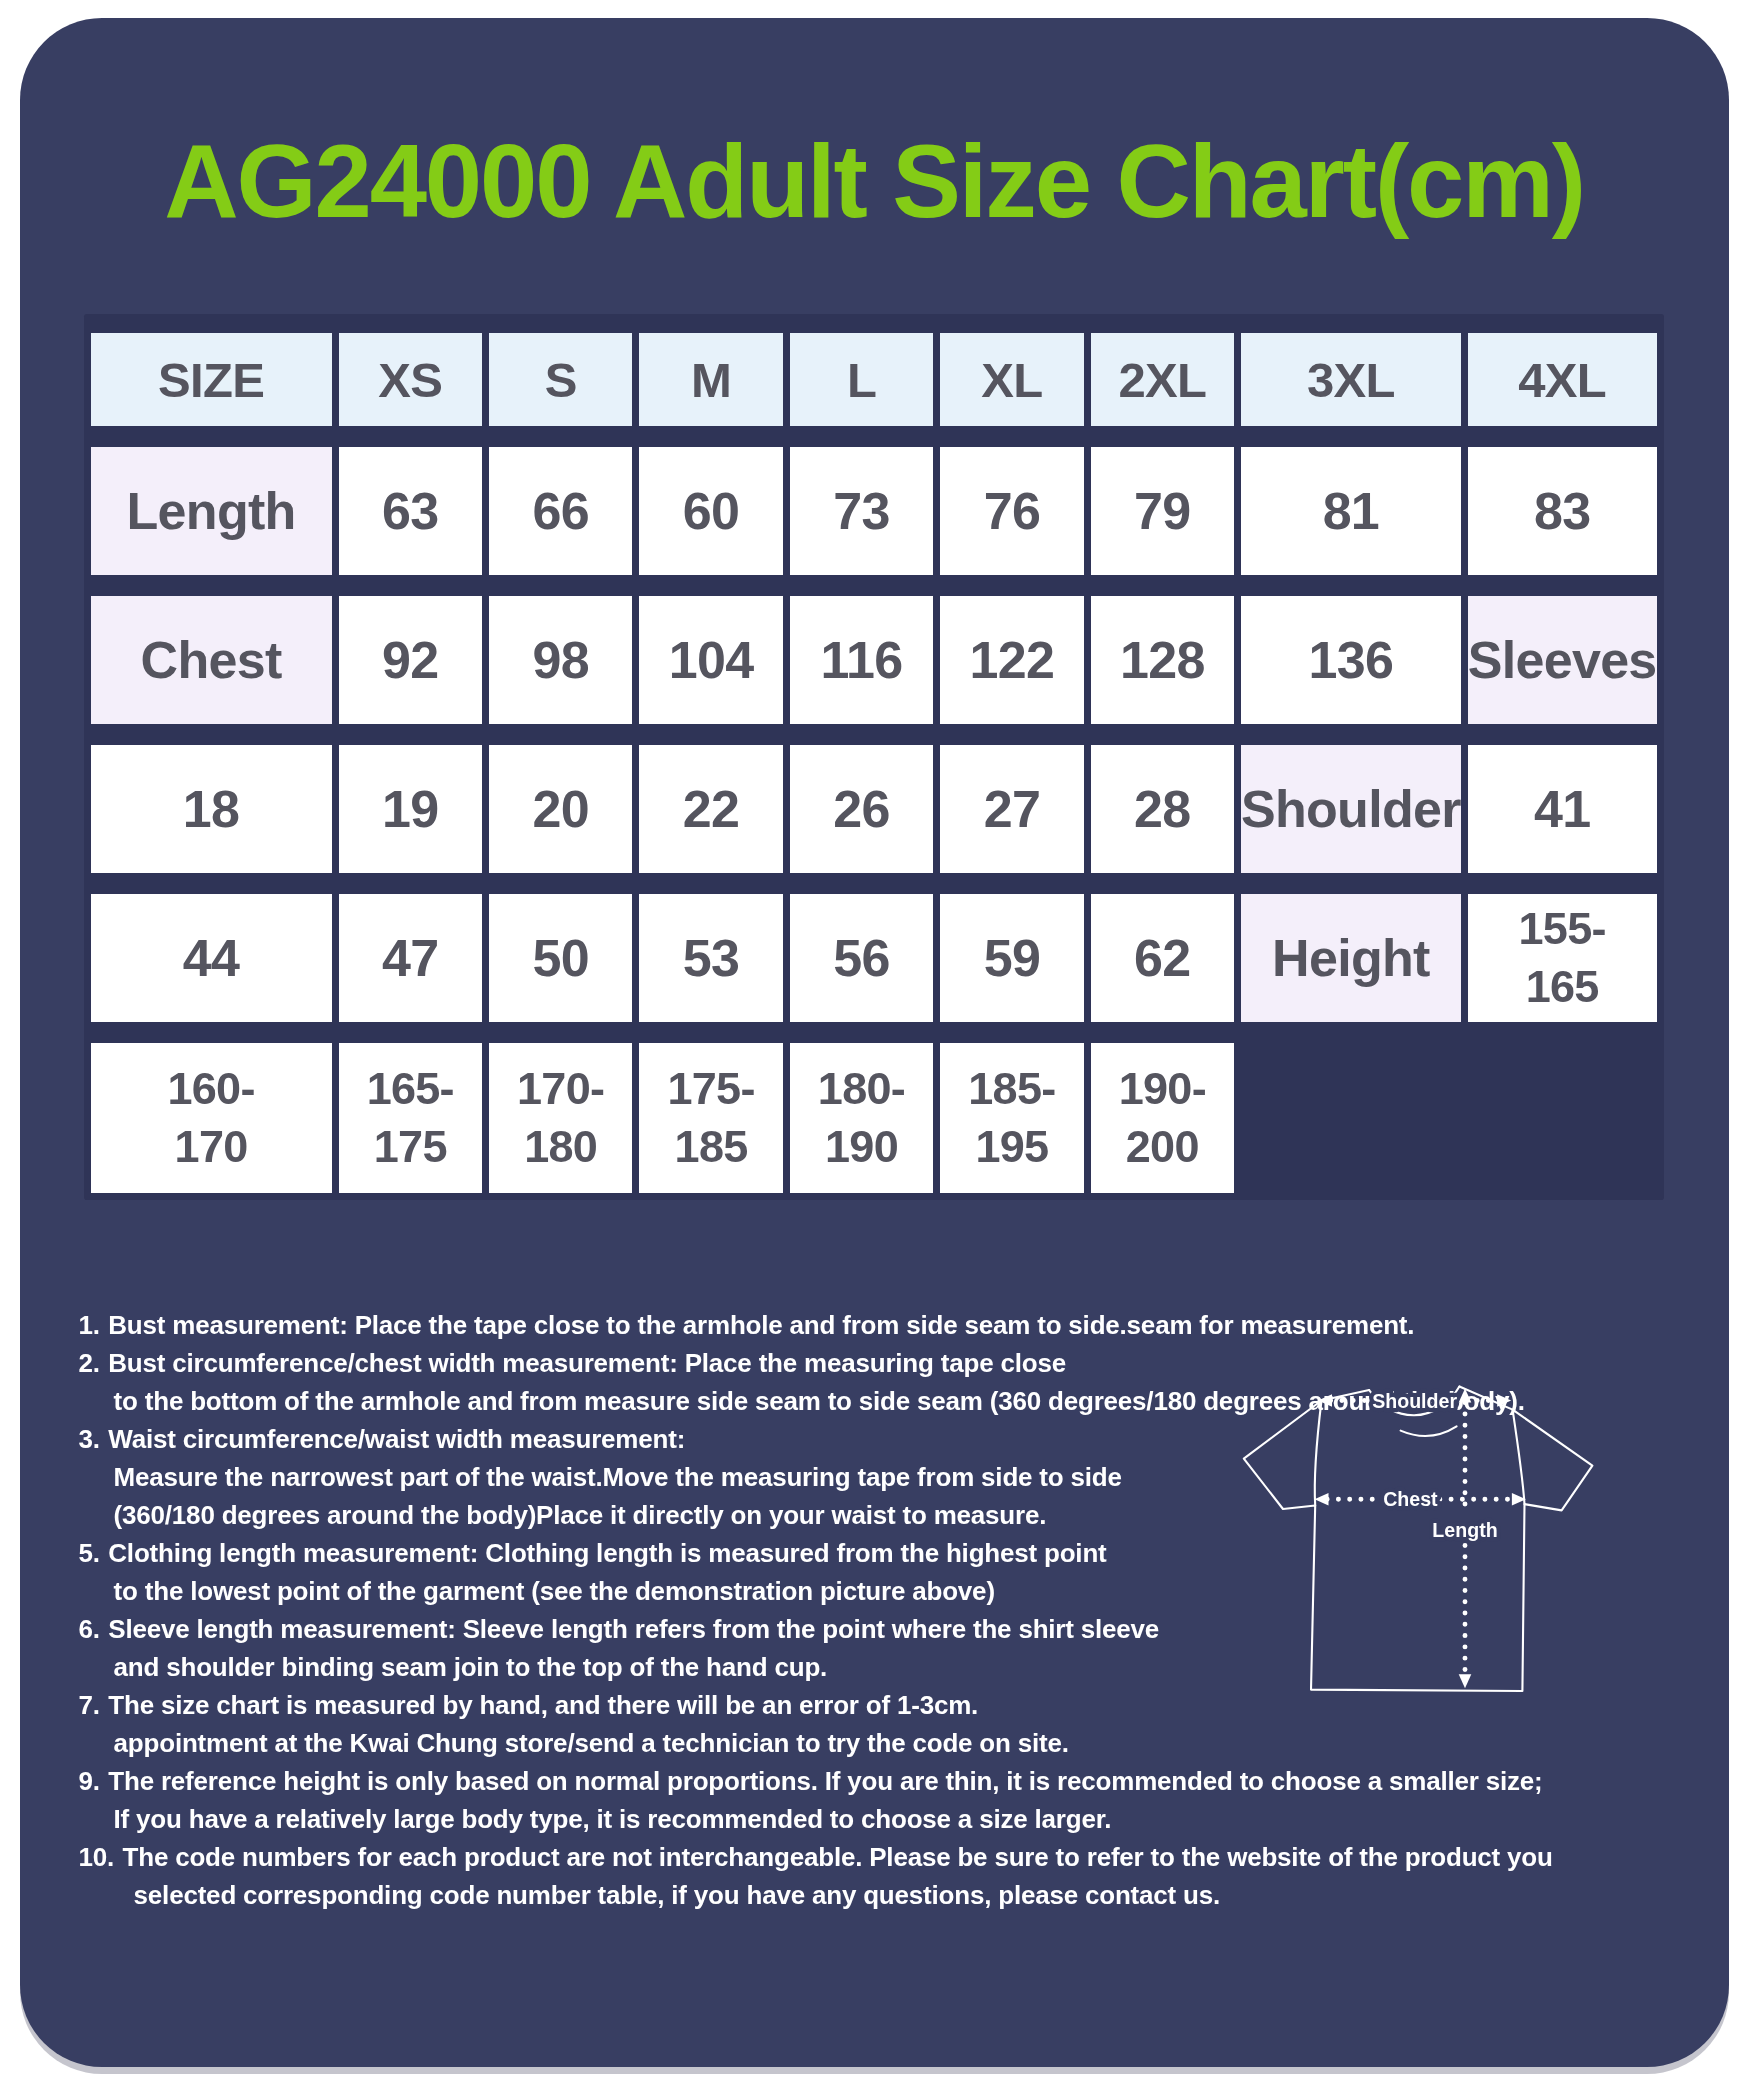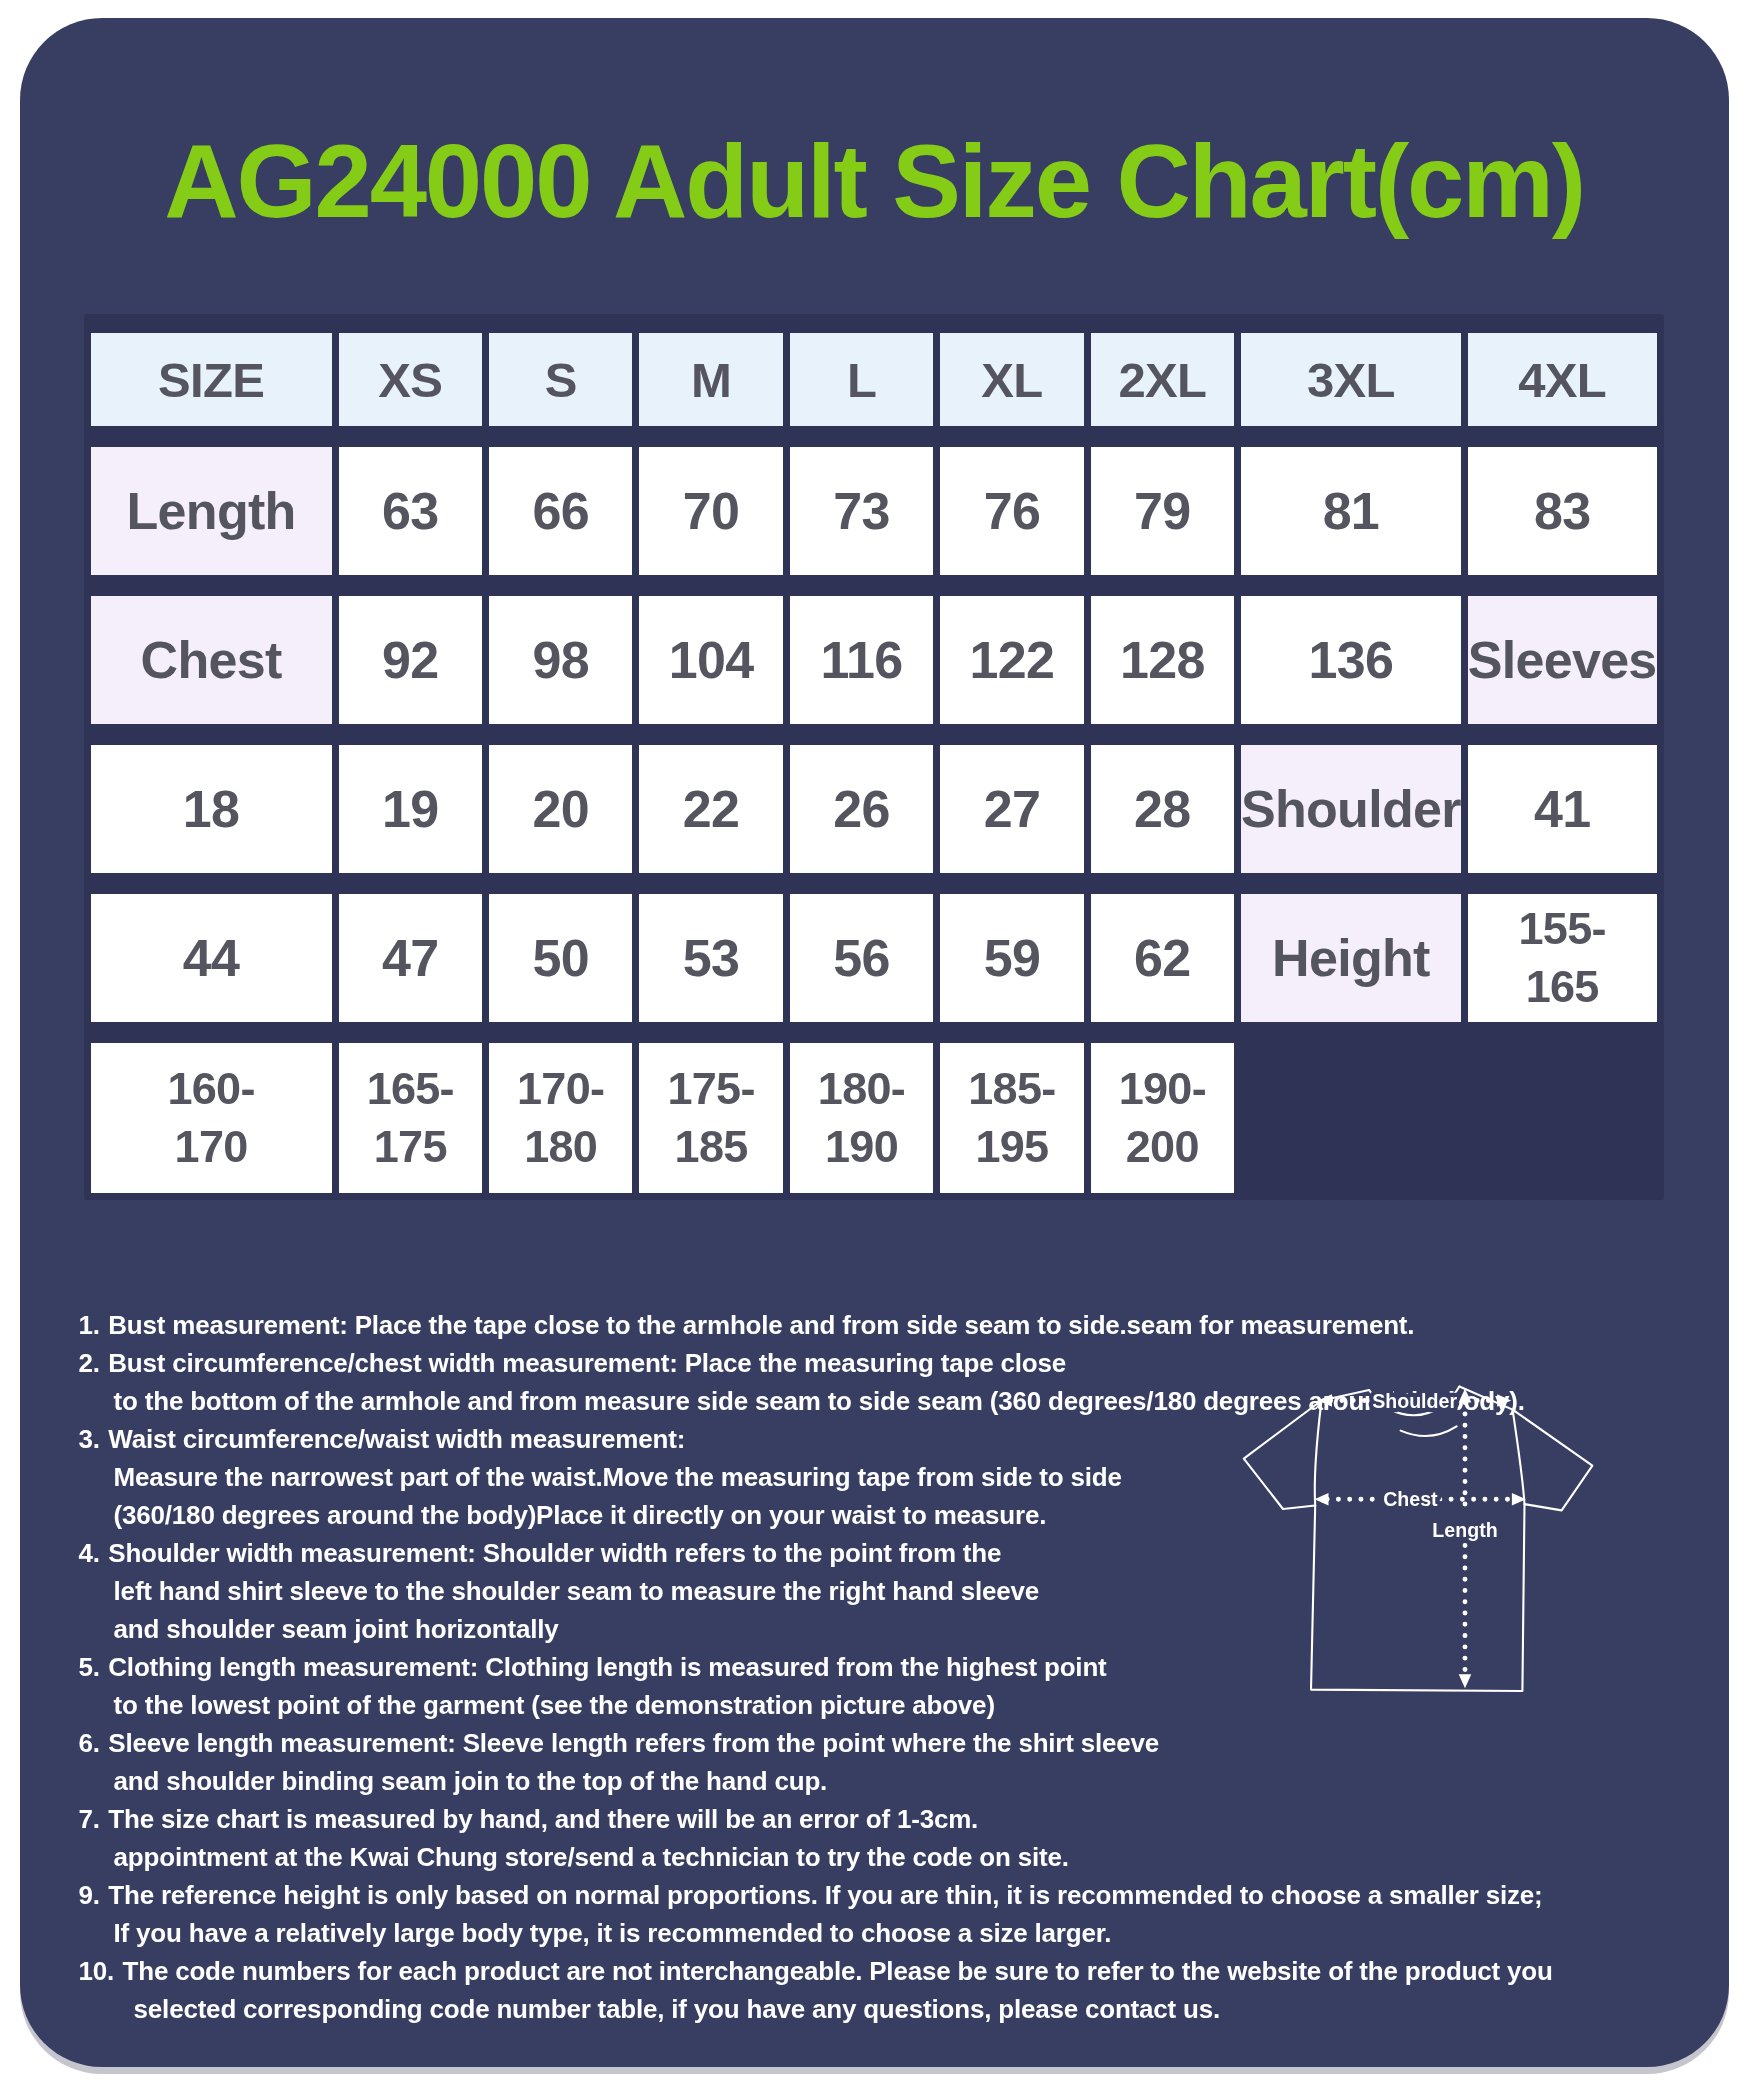--- a/index.html
+++ b/index.html
@@ -74,21 +74,21 @@
       <div class="cell header">S</div>
       <div class="cell header">M</div>
       <div class="cell header">L</div>
       <div class="cell header">XL</div>
       <div class="cell header">2XL</div>
       <div class="cell header">3XL</div>
       <div class="cell header">4XL</div>
       <div class="cell rowlabel">Length</div>
       <div class="cell value">63</div>
       <div class="cell value">66</div>
-      <div class="cell value">70</div>
+      <div class="cell value">60</div>
       <div class="cell value">73</div>
       <div class="cell value">76</div>
       <div class="cell value">79</div>
       <div class="cell value">81</div>
       <div class="cell value">83</div>
       <div class="cell rowlabel">Chest</div>
       <div class="cell value">92</div>
       <div class="cell value">98</div>
       <div class="cell value">104</div>
       <div class="cell value">116</div>
@@ -138,25 +138,20 @@
       <div class="note">
         <div class="note-line first"><span class="num">2.</span>Bust circumference/chest width measurement: Place the measuring tape close</div>
         <div class="note-line">to the bottom of the armhole and from measure side seam to side seam (360 degrees/180 degrees around the body).</div>
       </div>
       <div class="note">
         <div class="note-line first"><span class="num">3.</span>Waist circumference/waist width measurement:</div>
         <div class="note-line">Measure the narrowest part of the waist.Move the measuring tape from side to side</div>
         <div class="note-line">(360/180 degrees around the body)Place it directly on your waist to measure.</div>
       </div>
       <div class="note">
-        <div class="note-line first"><span class="num">4.</span>Shoulder width measurement: Shoulder width refers to the point from the</div>
-        <div class="note-line">left hand shirt sleeve to the shoulder seam to measure the right hand sleeve</div>
-        <div class="note-line">and shoulder seam joint horizontally</div>
-      </div>
-      <div class="note">
         <div class="note-line first"><span class="num">5.</span>Clothing length measurement: Clothing length is measured from the highest point</div>
         <div class="note-line">to the lowest point of the garment (see the demonstration picture above)</div>
       </div>
       <div class="note">
         <div class="note-line first"><span class="num">6.</span>Sleeve length measurement: Sleeve length refers from the point where the shirt sleeve</div>
         <div class="note-line">and shoulder binding seam join to the top of the hand cup.</div>
       </div>
       <div class="note">
         <div class="note-line first"><span class="num">7.</span>The size chart is measured by hand, and there will be an error of 1-3cm.</div>
       </div>

